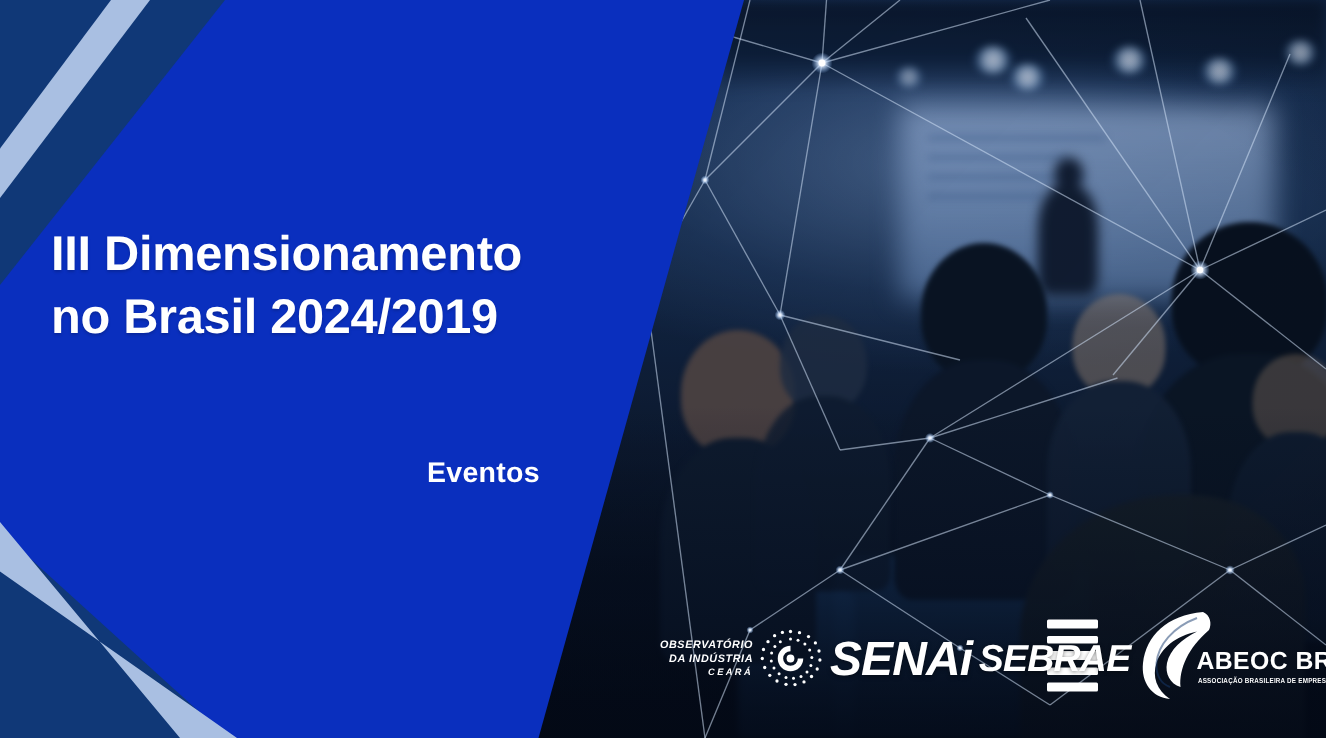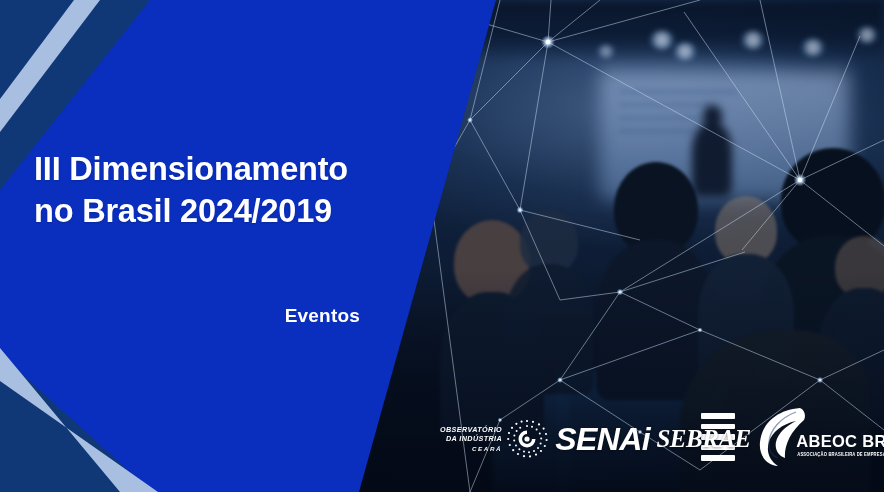--- a/index.html
+++ b/index.html
@@ -271,21 +271,20 @@
   .logo-sebrae .bars i:nth-child(5) { width: 100%; }
   .logo-sebrae .txt {
     position: relative;
     z-index: 2;
     font-size: 25px;
     font-weight: bold;
     font-style: italic;
     letter-spacing: -0.5px;
     color: #fff;
     text-shadow: 0 1px 3px rgba(0,0,0,.45);
-    font-family: Liberation Serif, serif;
   }
 
   
   .logo-abeoc { width: 126px; height: 62px; position: relative; }
   .logo-abeoc .leaf { position: absolute; left: 4px; top: -2px; width: 52px; height: 62px; }
   .logo-abeoc .name {
     position: absolute;
     left: 44px; top: 24px;
     font-size: 16.5px;
     font-weight: bold;

